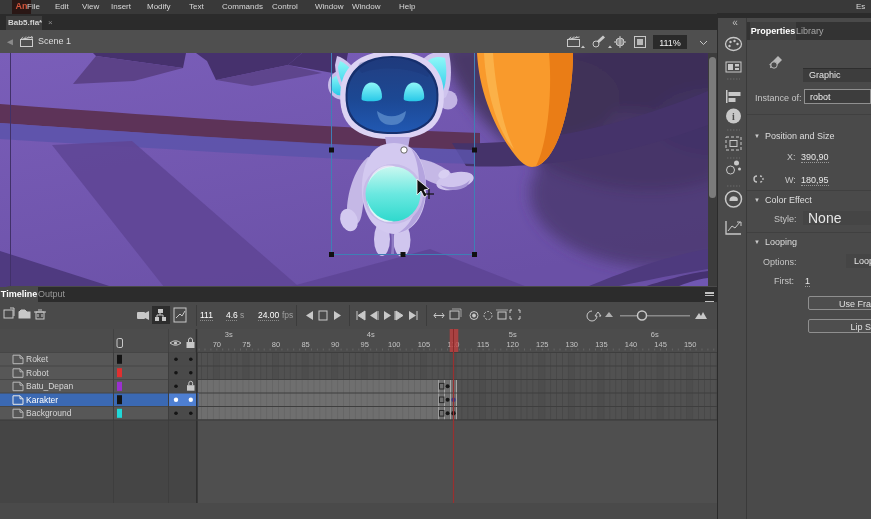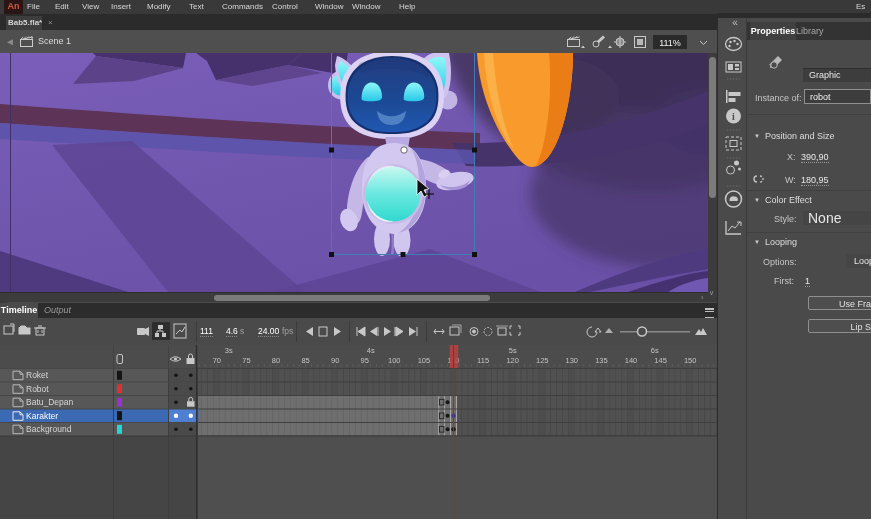--- a/index.html
+++ b/index.html
@@ -3,44 +3,44 @@
 <meta charset="utf-8">
 <style>
   html,body{margin:0;padding:0;}
   body{width:871px;height:519px;overflow:hidden;background:#4a4a4a;
        font-family:"Liberation Sans",sans-serif;position:relative;}
   .abs{position:absolute;}
   
   #menubar{left:0;top:0;width:871px;height:14px;background:#393939;color:#d8d8d8;
            font-size:8px;line-height:13px;}
   #menubar span{position:absolute;top:0;}
-  #anlogo{left:4px;top:0;width:19px;height:14px;background:#2a1715;color:#d5553c;
+  #anlogo{left:12px;top:0;width:19px;height:14px;background:#2a1715;color:#d5553c;
           font-weight:bold;font-size:9px;line-height:13px;text-align:center;}
   
   #tabbar{left:0;top:14px;width:871px;height:16px;background:#2b2b2b;}
   #doctab{position:absolute;left:0;top:2px;width:36px;height:14px;background:#3e3e3e;
           color:#d2d2d2;font-size:8px;font-weight:bold;line-height:14px;margin-left:6px;}
   #doctab .t{position:absolute;left:2px;}
   #doctab .x{position:absolute;left:42px;color:#8e8e8e;font-weight:normal;font-size:8px;}
   
   #scenebar{left:0;top:30px;width:717px;height:23px;background:#4f4f4f;color:#dcdcdc;
             font-size:9px;line-height:23px;}
   
   #stage{left:0;top:53px;width:717px;height:249px;background:#6a50a6;}
   
   #vsb{left:708px;top:53px;width:9px;height:249px;background:#3c3c3c;}
   #vsb .thumb{position:absolute;left:1px;top:4px;width:7px;height:141px;background:#7b7b7b;border-radius:4px;}
   #hsb{left:0;top:292px;width:708px;height:10px;background:#3c3c3c;border-top:1px solid #2e2e2e;}
   #hsb .thumb{position:absolute;left:214px;top:2px;width:276px;height:6px;background:#7b7b7b;border-radius:3px;}
   
-  #tl{left:0;top:302px;width:834px;height:217px;background:#4a4a4a;border-radius:10px;}
+  #tl{left:0;top:286px;width:834px;height:217px;background:#4a4a4a;border-radius:10px;}
   #tltabs{position:absolute;left:0;top:1px;width:718px;height:15px;background:#2c2c2c;}
   #tltab1{position:absolute;left:0;top:0;width:38px;height:15px;background:#4a4a4a;color:#fff;
           font-size:9px;font-weight:bold;line-height:15px;text-align:center;}
-  #tltab2{position:absolute;left:38px;top:0;color:#989898;font-size:9px;line-height:15px;padding-left:6px;font-style:italic;}
+  #tltab2{position:absolute;left:38px;top:0;color:#989898;font-size:9px;line-height:15px;}
   #tlbar{position:absolute;left:0;top:16px;width:718px;height:27px;background:#4a4a4a;}
   #tlhead{position:absolute;left:0;top:43px;width:718px;height:23px;background:#4c4c4c;}
   #tlbody{position:absolute;left:0;top:66px;width:718px;height:151px;}
   
   #rcol{left:717px;top:13px;width:154px;height:506px;background:#2b2b2b;}
   #iconstrip{position:absolute;left:1px;top:5px;width:28px;height:501px;background:#4a4a4a;border-right:1px solid #3a3a3a;}
   #props{position:absolute;left:30px;top:5px;width:124px;height:501px;background:#4a4a4a;}
   #ptabs{position:absolute;left:0;top:4px;width:124px;height:18px;background:#333333;}
   #ptab1{position:absolute;left:3px;top:0;width:46px;height:18px;background:#404040;color:#fff;
          font-size:9px;font-weight:bold;line-height:18px;text-align:center;}

